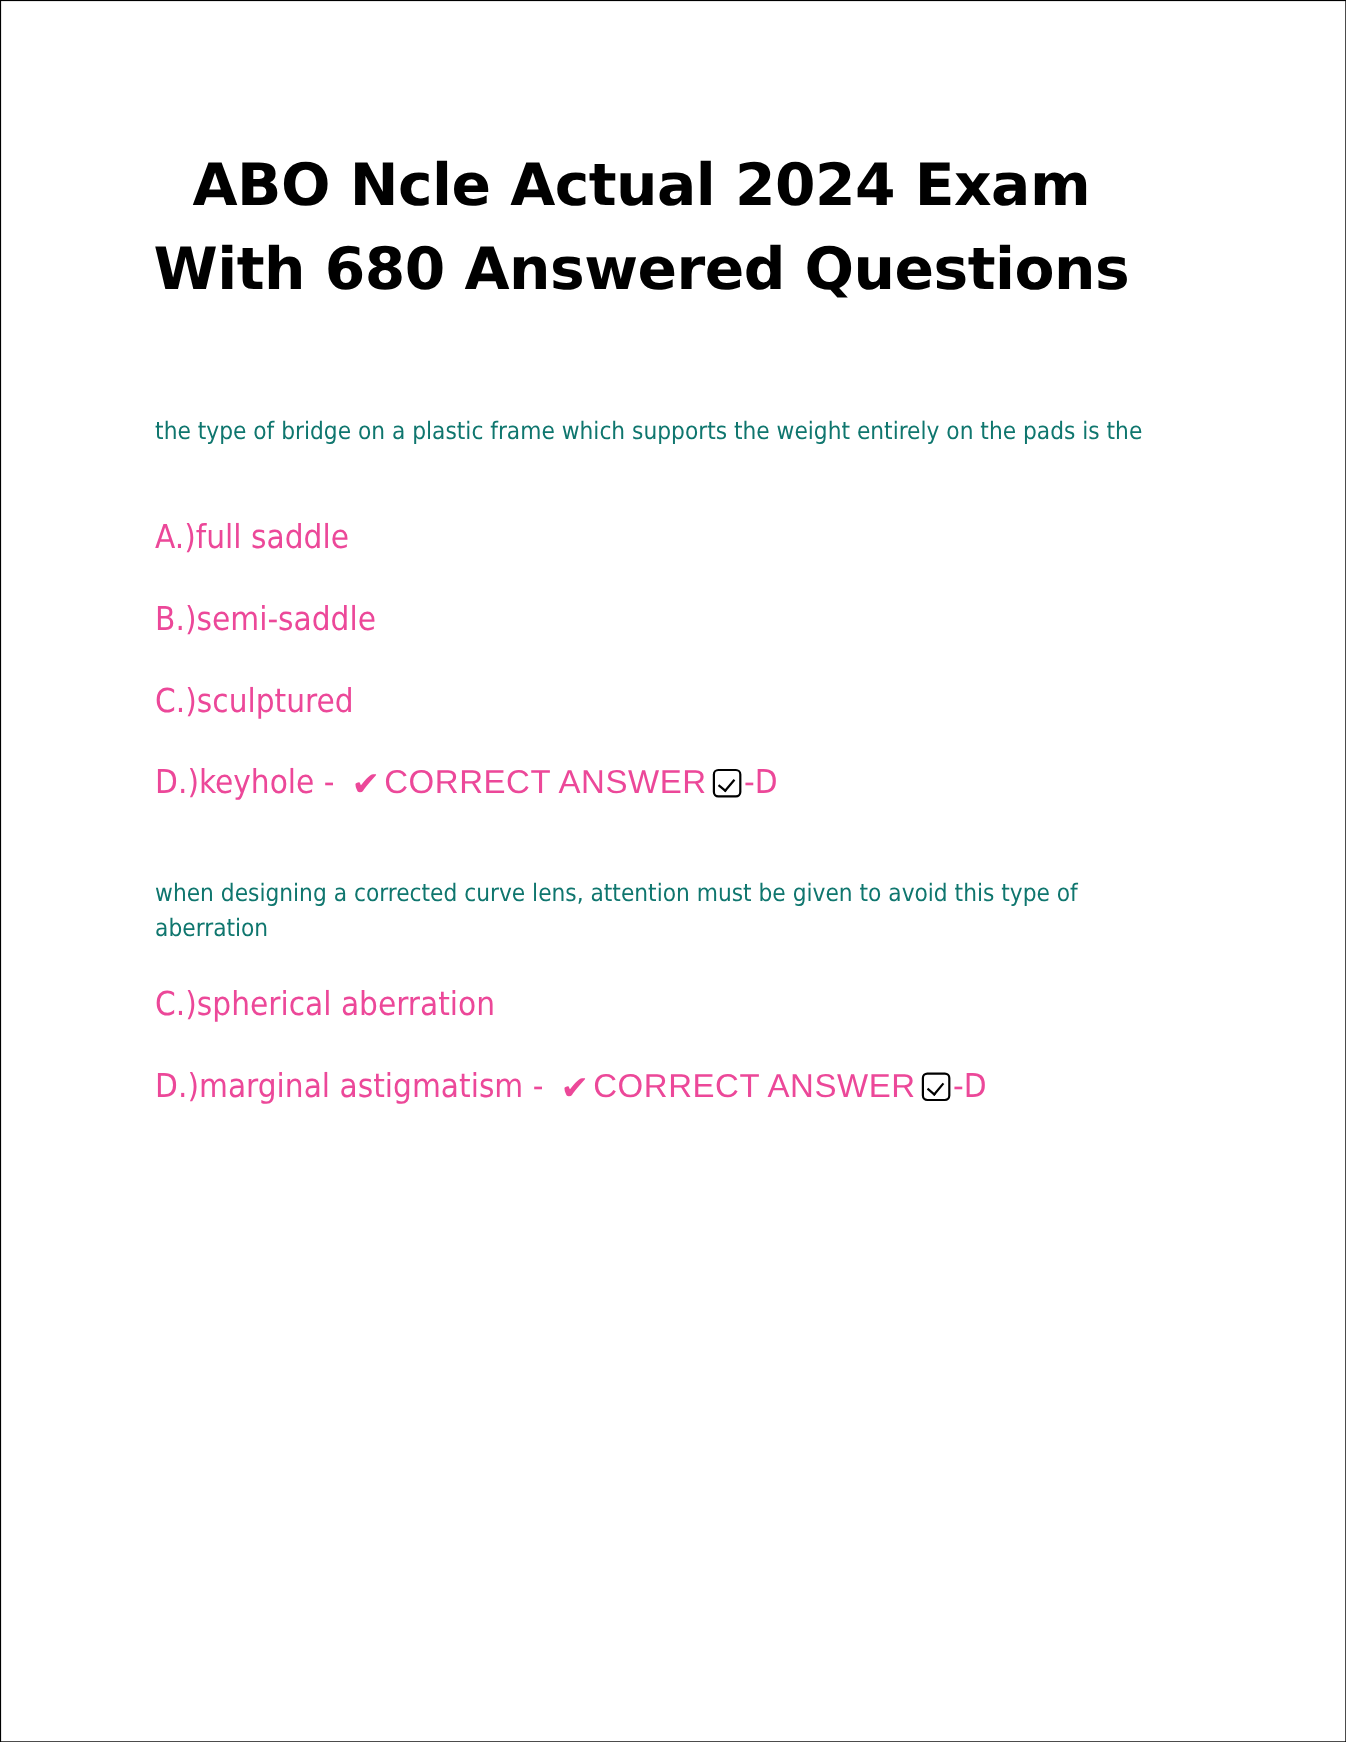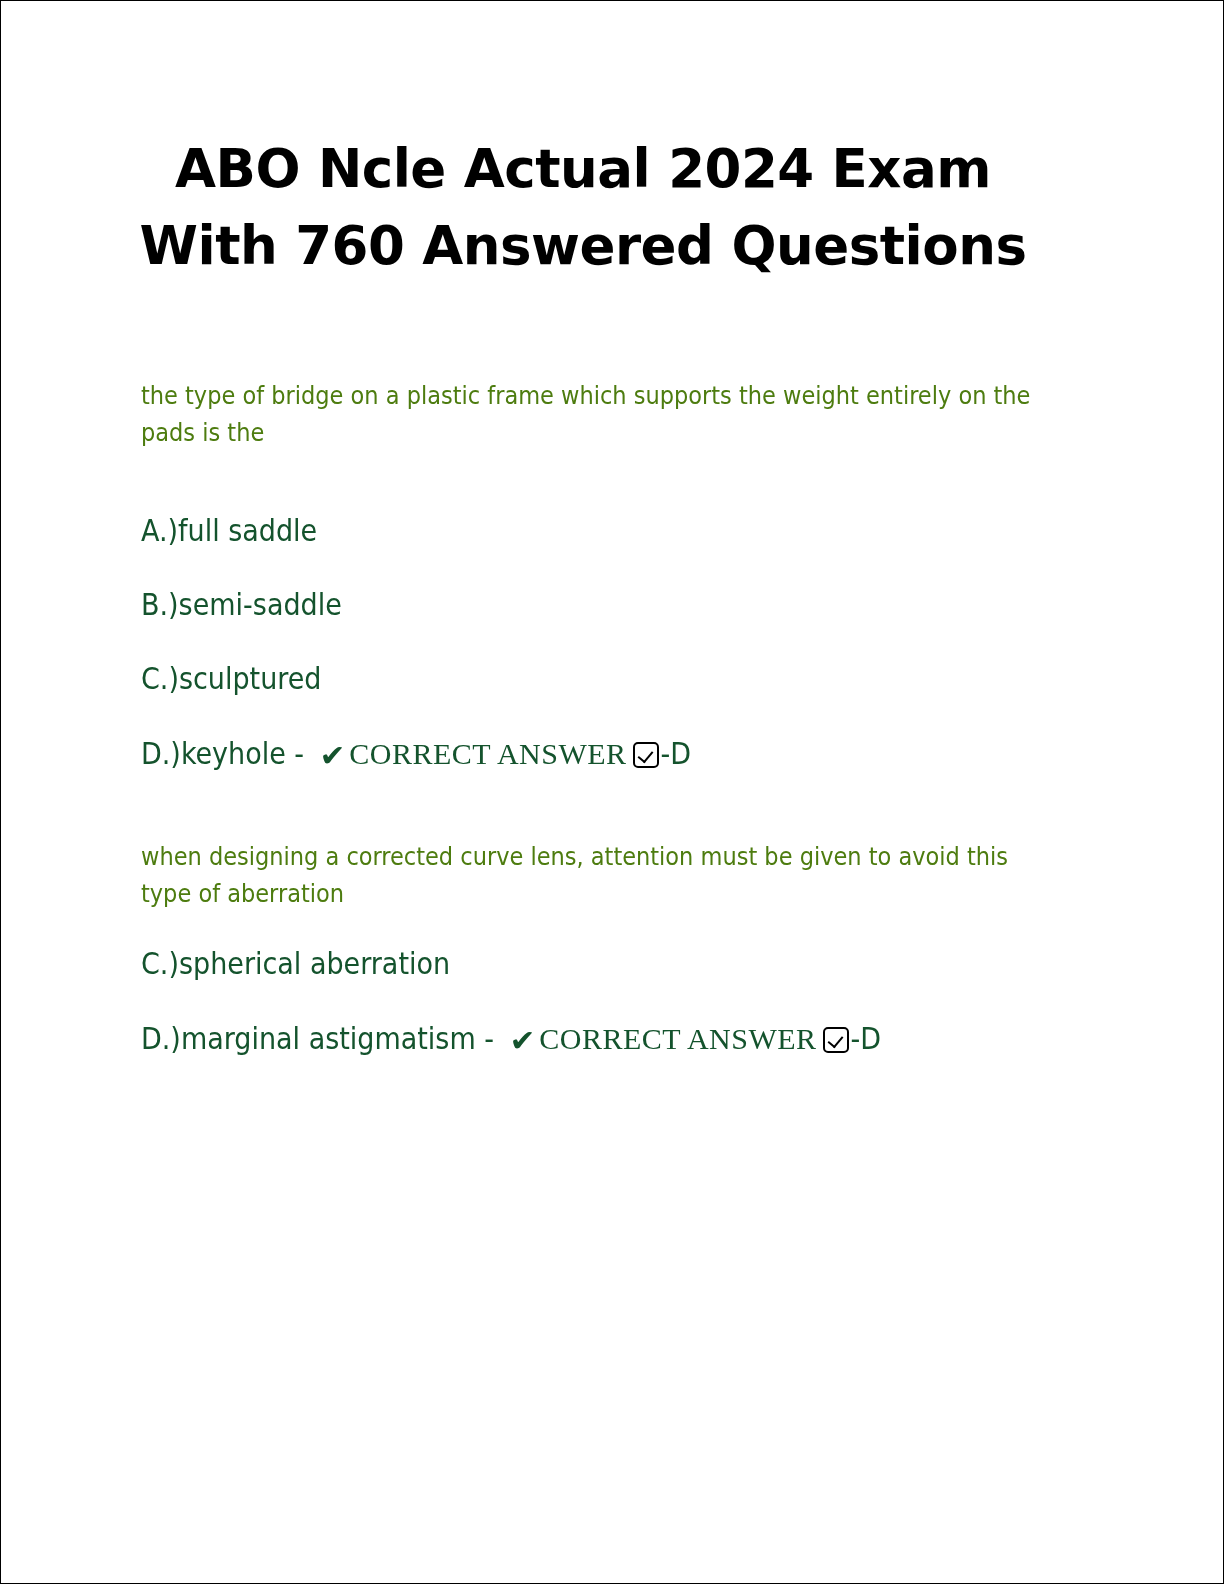--- a/index.html
+++ b/index.html
@@ -36,53 +36,53 @@
     letter-spacing: -0.5px;
     width: 920px;
     margin-left: -18px;
   }
   .body-block {
     margin-top: 92px;
   }
   .qtext {
     font-family: "DejaVu Sans Condensed", "DejaVu Sans", sans-serif;
     font-stretch: condensed;
-    font-size: 25px;
+    font-size: 22px;
     line-height: 1.48;
-    color: #4d7c0f;
+    color: #0f766e;
     margin: 0 0 0 0;
     width: 920px;
   }
   .choice {
     font-family: "DejaVu Sans Condensed", "DejaVu Sans", sans-serif;
     font-stretch: condensed;
     font-size: 30px;
     line-height: 1.48;
-    color: #14532d;
+    color: #ec4899;
     margin: 0;
     padding-top: 30px;
     white-space: nowrap;
   }
   .choice.first { padding-top: 58px; }
   .gap { height: 62px; }
   .answer-wrap {
     display: inline;
     white-space: nowrap;
   }
   .check-mark {
     display: inline-block;
     font-size: 30px;
     line-height: 1;
     vertical-align: -2px;
     padding: 0 6px 0 8px;
     font-weight: bold;
     transform: scaleX(1.15);
   }
   .answer-label {
-    font-family: Liberation Serif, serif;
+    font-family: Liberation Sans, sans-serif;
     font-stretch: condensed;
     letter-spacing: 0.5px;
   }
   .box-check {
     display: inline-block;
     width: 26px;
     height: 26px;
     border: 2px solid #000;
     border-radius: 5px;
     position: relative;
@@ -104,21 +104,21 @@
   .ans-letter { letter-spacing: 0; }
 </style>
 </head>
 <body>
 
 <div class="page">
   <div class="content">
 
     <h1 class="doc-title">
       <span>ABO Ncle Actual 2024 Exam</span><br>
-      <span>With 760 Answered Questions</span>
+      <span>With 680 Answered Questions</span>
     </h1>
 
     <div class="body-block">
       <p class="qtext">the type of bridge on a plastic frame which supports the weight entirely on the pads is the</p>
       <p class="choice first">A.)full saddle</p>
       <p class="choice">B.)semi-saddle</p>
       <p class="choice">C.)sculptured</p>
       <p class="choice"><span>D.)keyhole - </span><span class="answer-wrap"><span class="check-mark">✔</span><span class="answer-label">CORRECT ANSWER</span><span class="box-check"></span><span class="ans-letter">-D</span></span></p>
     </div>
 

